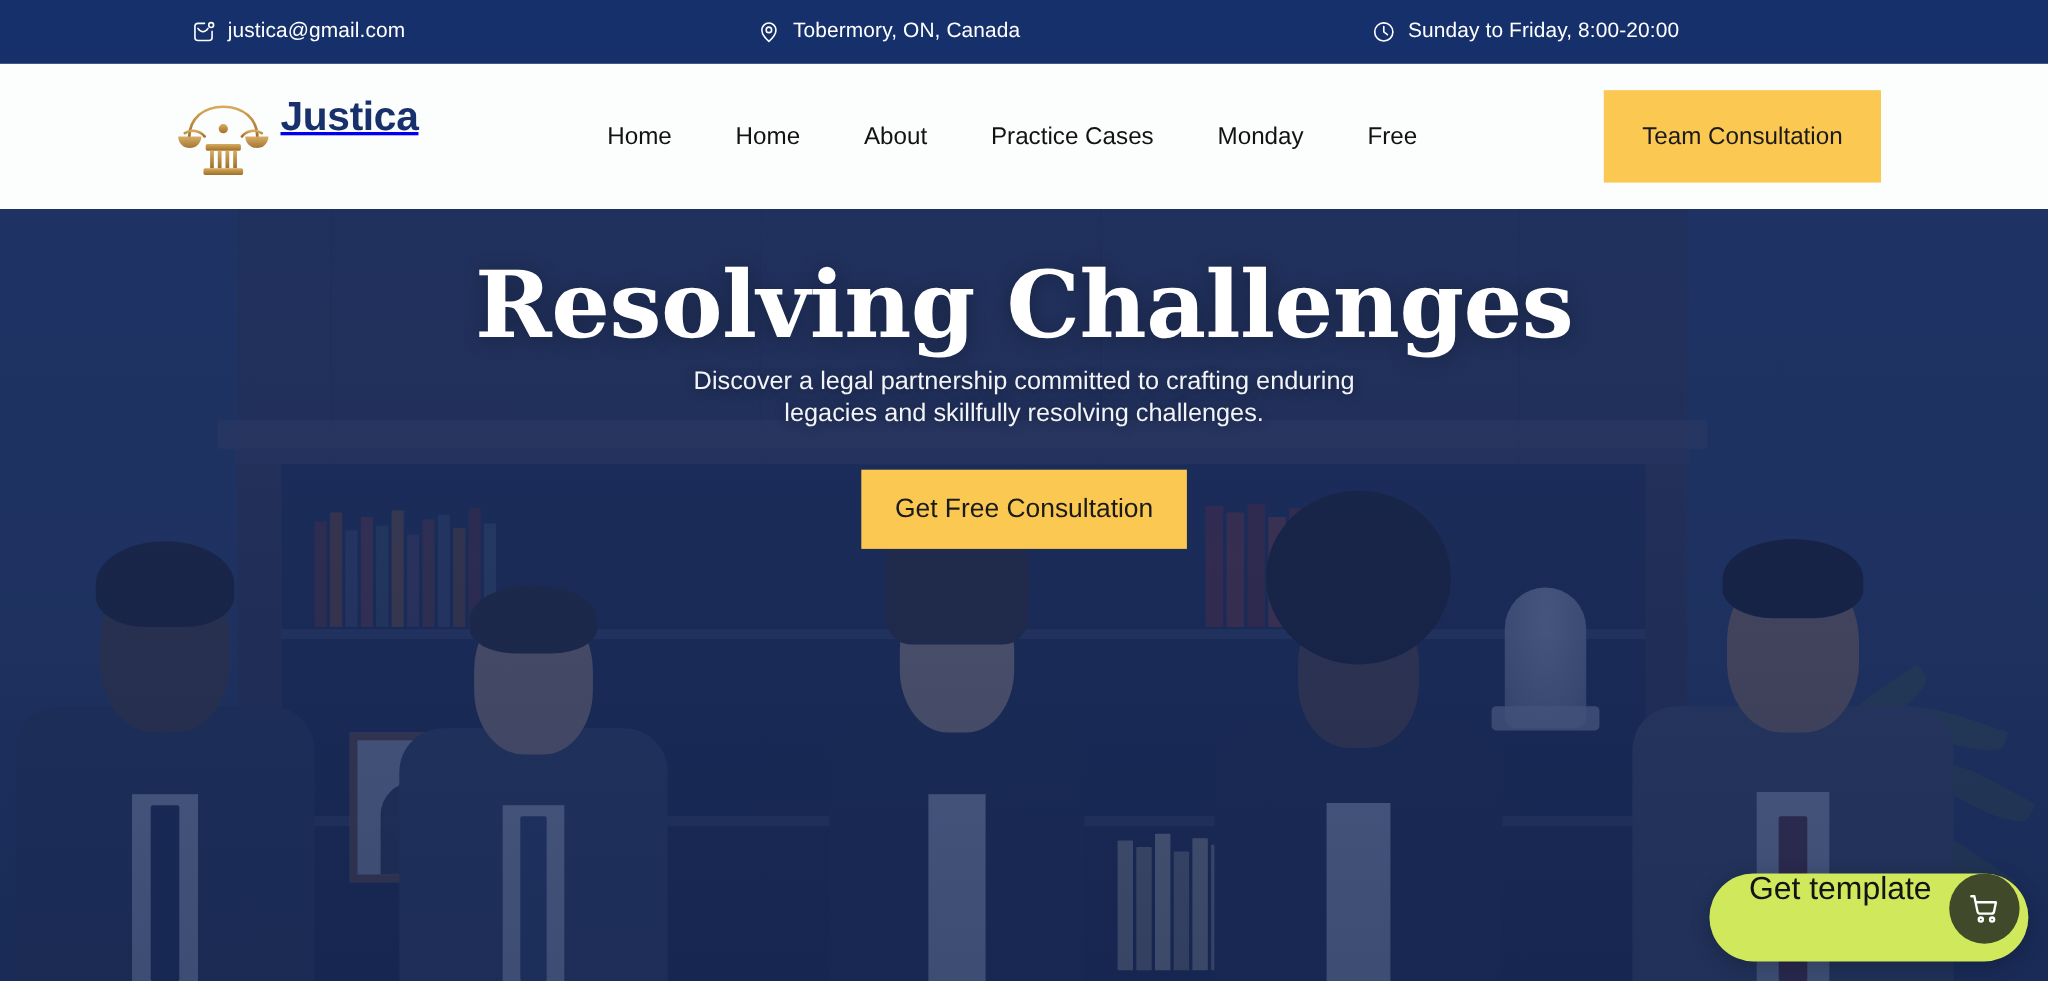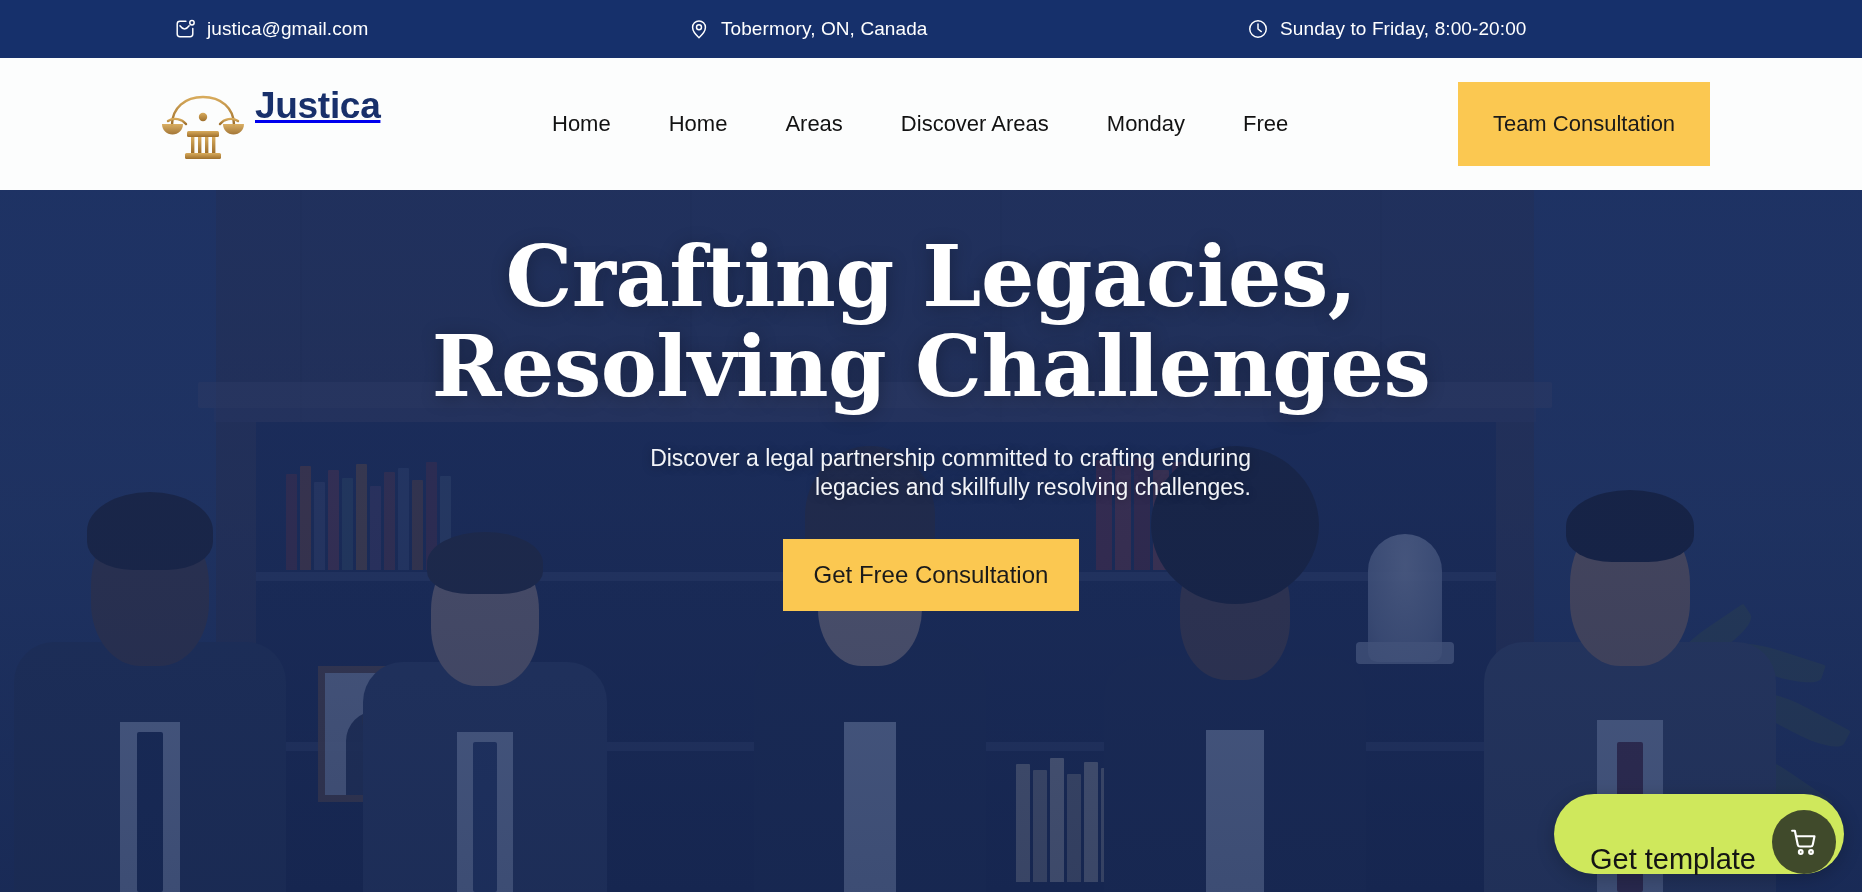--- a/index.html
+++ b/index.html
@@ -81,22 +81,22 @@
   }
   .hero-title {
     font-family:"DejaVu Serif","Liberation Serif",serif;
     font-weight:bold; color:#ffffff;
     font-size:84px; line-height:1.07; text-align:center;
     letter-spacing:-.5px;
     text-shadow:0 2px 18px rgba(0,0,0,.28);
   }
   .hero-title .l2 { display:block; }
   .hero-sub {
-    margin-top:32px; color:#f2f4f8; font-size:23px; line-height:1.28;
-    text-align:right; max-width:640px;
+    margin-top:10px; color:#f2f4f8; font-size:23px; line-height:1.28;
+    text-align:center; max-width:640px;
     text-shadow:0 1px 10px rgba(0,0,0,.35);
   }
   .hero-cta {
     margin-top:36px; width:296px; height:72px;
     background:#fbc851; color:#1a1a1a; border:none;
     font-family:inherit; font-size:24px; cursor:pointer;
     display:flex; align-items:center; justify-content:center; line-height:1;
   }
 
   
@@ -156,21 +156,21 @@
   .p-head { position:absolute; left:50%; transform:translateX(-50%); border-radius:46% 46% 42% 42%; }
   .p-hair { position:absolute; left:50%; transform:translateX(-50%); border-radius:50% 50% 36% 36%; }
   .p-body { position:absolute; left:50%; transform:translateX(-50%); border-radius:40px 40px 0 0; }
   .p-shirt { position:absolute; left:50%; transform:translateX(-50%); background:#cdd6e4; }
   .p-tie { position:absolute; left:50%; transform:translateX(-50%); border-radius:2px; }
 
   
   .get-template {
     position:absolute; right:18px; bottom:18px;
     height:80px; background:#cfe85c; border-radius:40px;
-    display:flex; align-items:flex-end; gap:16px;
+    display:flex; align-items:flex-start; gap:16px;
     padding:0 8px 0 36px; cursor:pointer;
     box-shadow:0 4px 18px rgba(0,0,0,.22);
     z-index:40;
   }
   .get-template .gt-label {
     font-size:29px; color:#141414; line-height:1; white-space:nowrap;
   }
   .gt-circle {
     width:64px; height:64px; border-radius:50%;
     background:#404a2b; display:flex; align-items:center; justify-content:center;
@@ -252,22 +252,22 @@
           <rect x="52" y="50" width="3.4" height="16" fill="url(#gold)"></rect>
           <rect x="25" y="66" width="36" height="6" rx="1.5" fill="url(#gold)"></rect>
         </svg>
       </span>
       <span class="brand-name">Justica</span>
     </a>
 
     <nav class="nav">
       <a href="#">Home</a>
       <a href="#">Home</a>
-      <a href="#">Areas</a>
-      <a href="#">Discover Areas</a>
+      <a href="#">About</a>
+      <a href="#">Practice Cases</a>
       <a href="#">Monday</a>
       <a href="#">Free</a>
     </nav>
 
     <button class="cta-header">Team Consultation</button>
   </div>
 
   <section class="hero">
 
     <div class="hero-photo">
@@ -381,21 +381,20 @@
         <span class="p-tie" style="bottom:0;   width:26px;  height:150px; background:#6e2f33"></span>
         <span class="p-head" style="bottom:226px;width:120px; height:152px; background:#b88a63"></span>
         <span class="p-hair" style="bottom:330px;width:128px; height:72px;  background:#17120f"></span>
       </div>
 
       <div class="hero-overlay"></div>
     </div>
 
     <div class="hero-content">
       <h1 class="hero-title">
-        <span>Crafting Legacies,</span>
         <span class="l2">Resolving Challenges</span>
       </h1>
       <p class="hero-sub">Discover a legal partnership committed to crafting enduring legacies and skillfully resolving challenges.</p>
       <button class="hero-cta">Get Free Consultation</button>
     </div>
   </section>
 
   <div class="get-template">
     <span class="gt-label">Get template</span>
     <span class="gt-circle">

